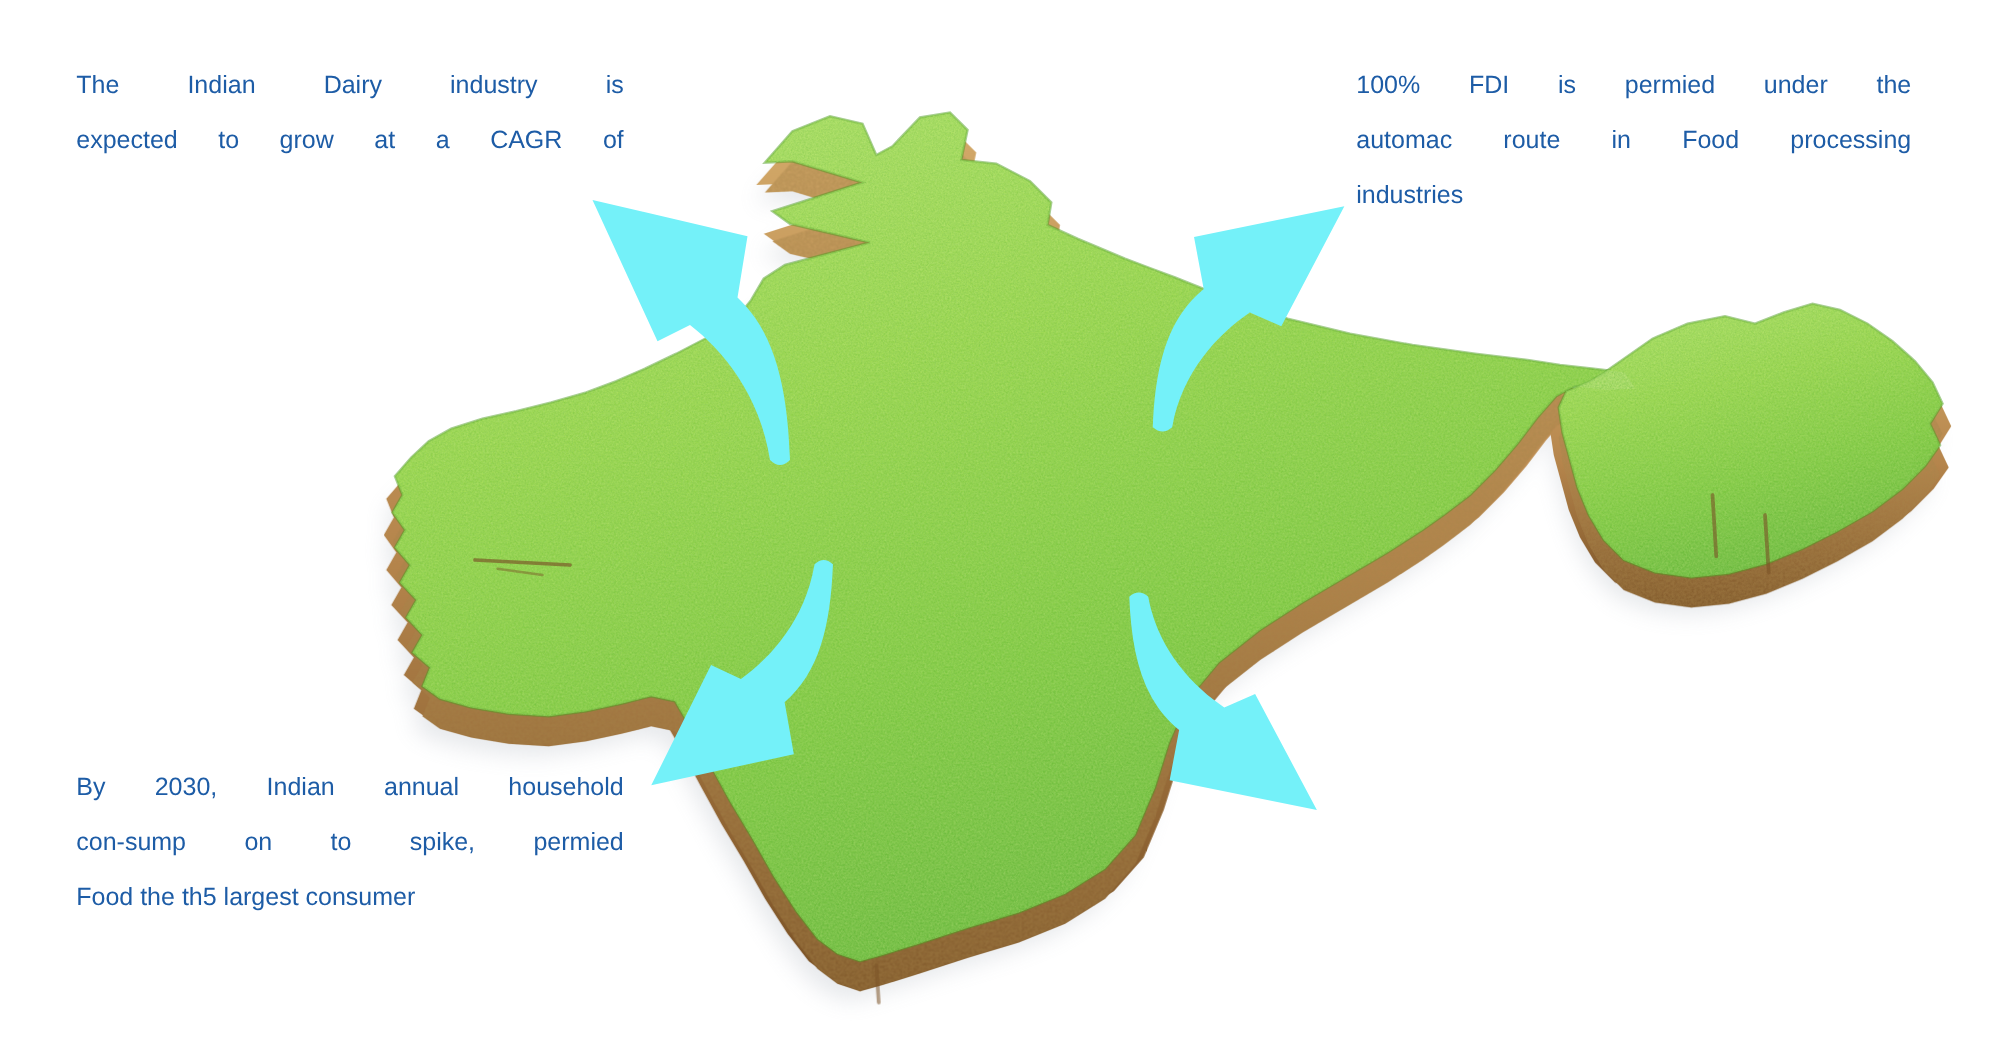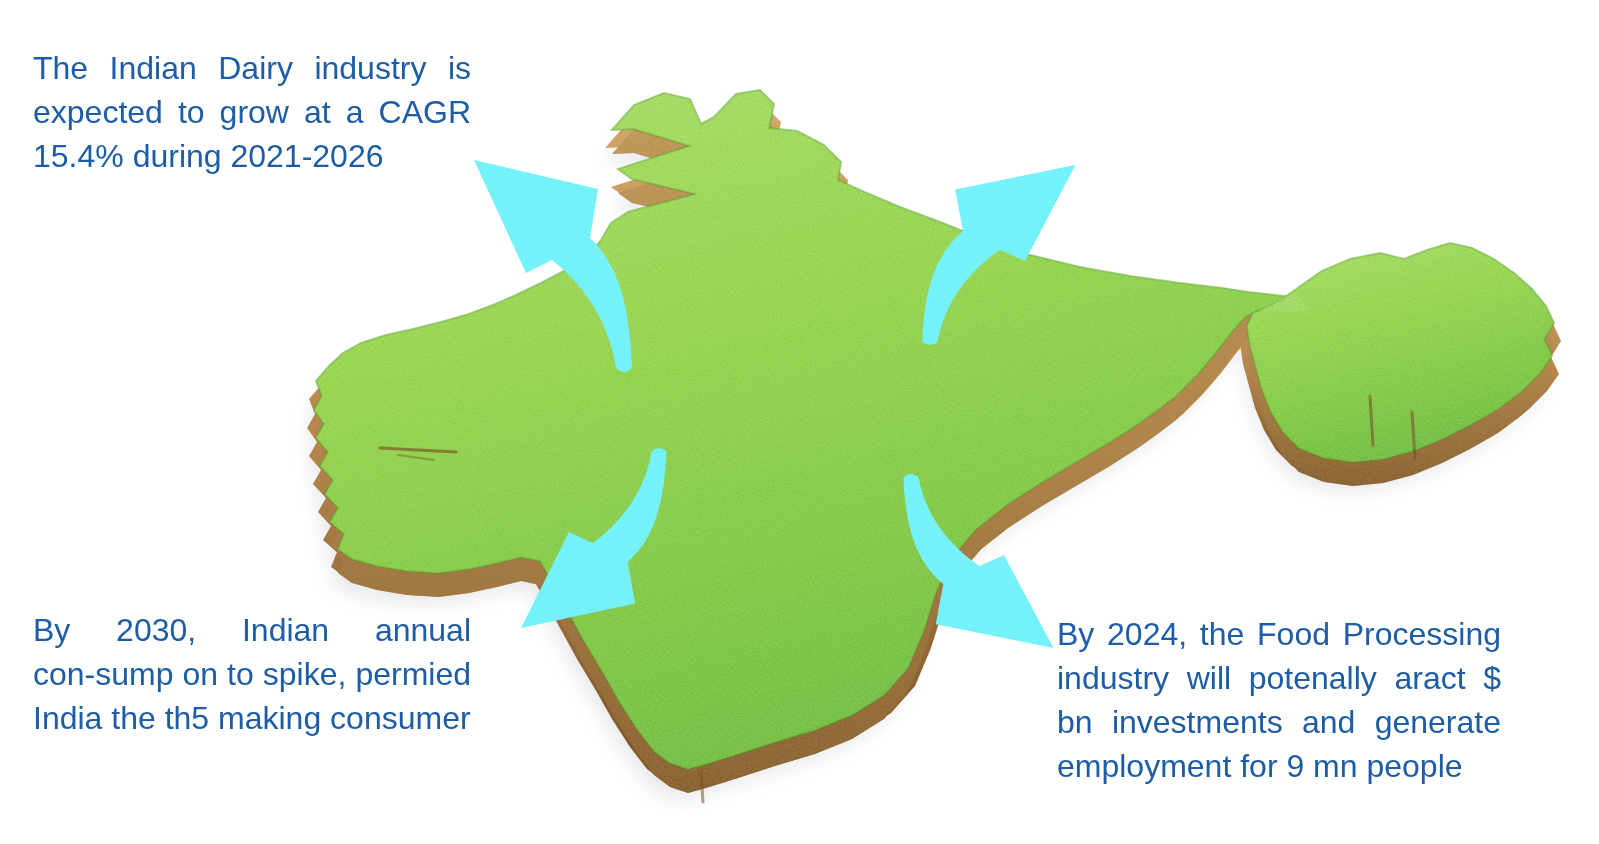--- a/index.html
+++ b/index.html
@@ -7,22 +7,23 @@
     width:1599px;height:844px;overflow:hidden;
     background:var(--background,#ffffff);
     font-family:"Liberation Sans", sans-serif;
   }
   .stage{position:relative;width:1599px;height:844px;}
   .map-svg{position:absolute;left:0;top:0;width:1599px;height:844px;}
 
   .callout{
     position:absolute;
     color:var(--text-blue,#1d5ca6);
-    font-size:32px;
+    font-size:20px;
     font-weight:400;
+    margin-left:28px;
   }
   .co-tl{left:33px;top:46px;width:438px;}
   .co-tr{left:1057px;top:46px;width:444px;}
   .co-bl{left:33px;top:608px;width:438px;}
   .co-br{left:1057px;top:612px;width:444px;}
   .line{
     height:44px;line-height:44px;overflow:hidden;
     white-space:normal;
   }
   .line.j{text-align:justify;}
@@ -146,30 +147,28 @@
       <use href="#arrowShape" class="arrow" transform="translate(624,366)"></use>
       <use href="#arrowShape" class="arrow" transform="translate(930,340) scale(-0.97,0.85)"></use>
       <use href="#arrowShape" class="arrow" transform="translate(659,453) scale(0.92,-0.85)"></use>
       <use href="#arrowShape" class="arrow" transform="translate(911,479) scale(-0.95,-0.82)"></use>
     </g>
   </svg>
 
   <div class="callout co-tl">
     <div class="line j">The Indian Dairy industry is</div>
     <div class="line j">expected to grow at a CAGR of</div>
-    <div class="line">15.4% during 2021-2026</div>
   </div>
 
+  <div class="callout co-tr">
+    <div class="line j">100% FDI is permied under the</div>
+    <div class="line j">automac route in Food processing</div>
+    <div class="line">industries</div>
+  </div>
 
   <div class="callout co-bl">
     <div class="line j">By 2030, Indian annual household</div>
     <div class="line j">con-sump on to spike, permied</div>
-    <div class="line">India the th5 making consumer</div>
+    <div class="line">Food the th5 largest consumer</div>
   </div>
 
-  <div class="callout co-br">
-    <div class="line j">By 2024, the Food Processing</div>
-    <div class="line j">industry will potenally aract $ 33</div>
-    <div class="line j">bn investments and generate</div>
-    <div class="line">employment for 9 mn people</div>
-  </div>
 
 </div>
 
 </body></html>

